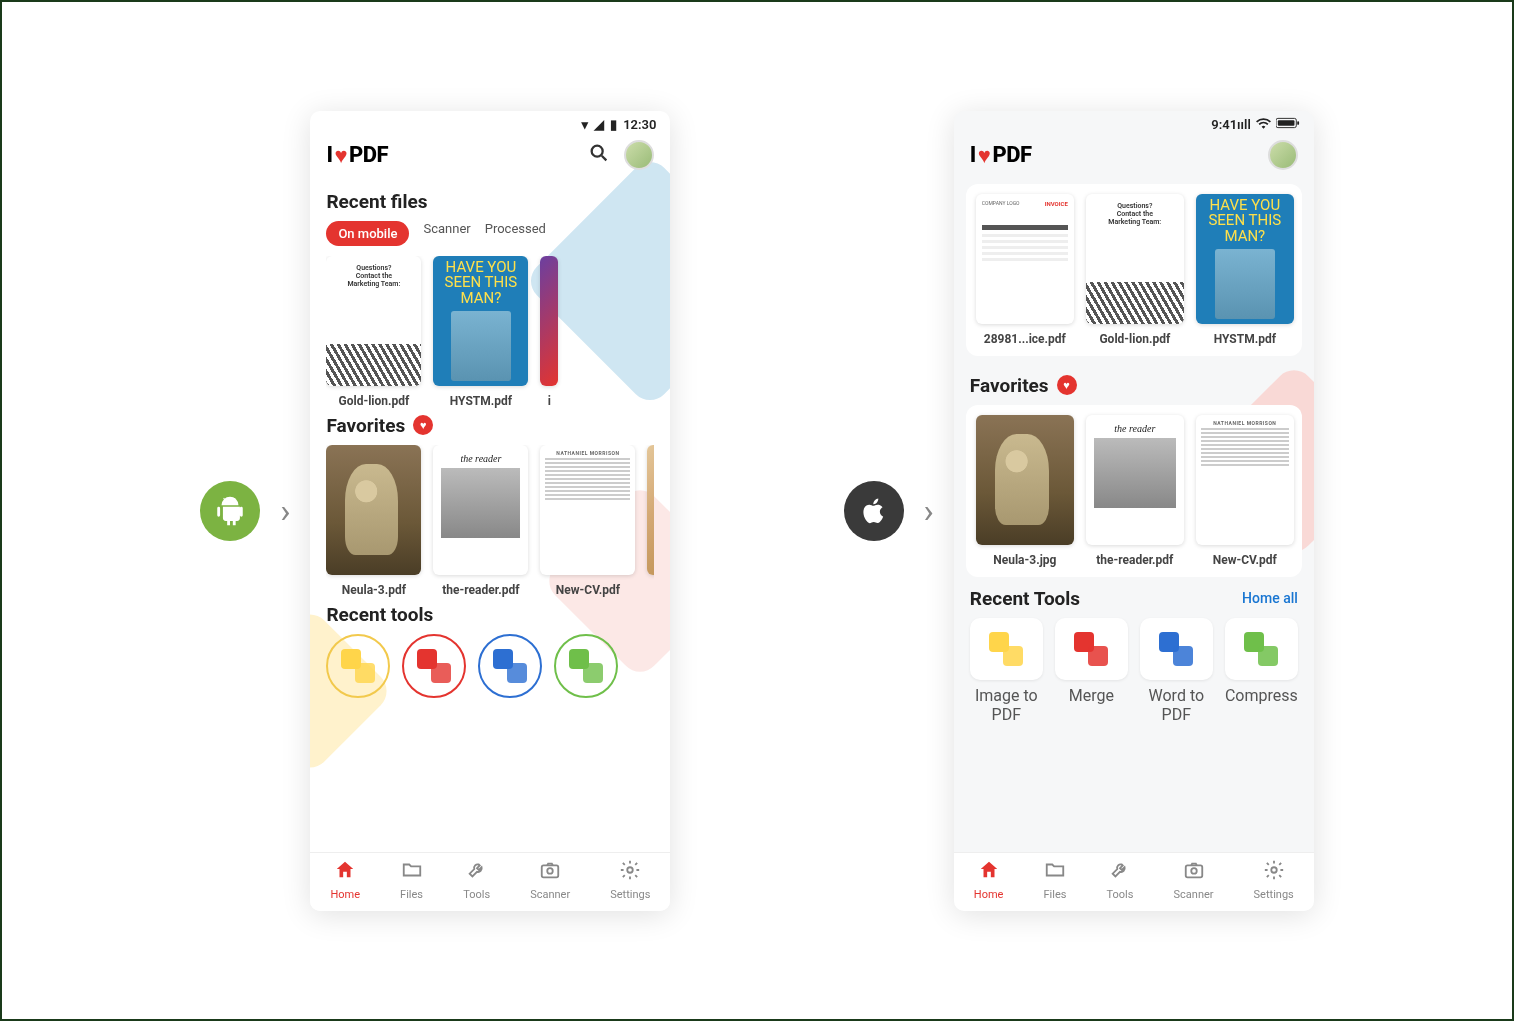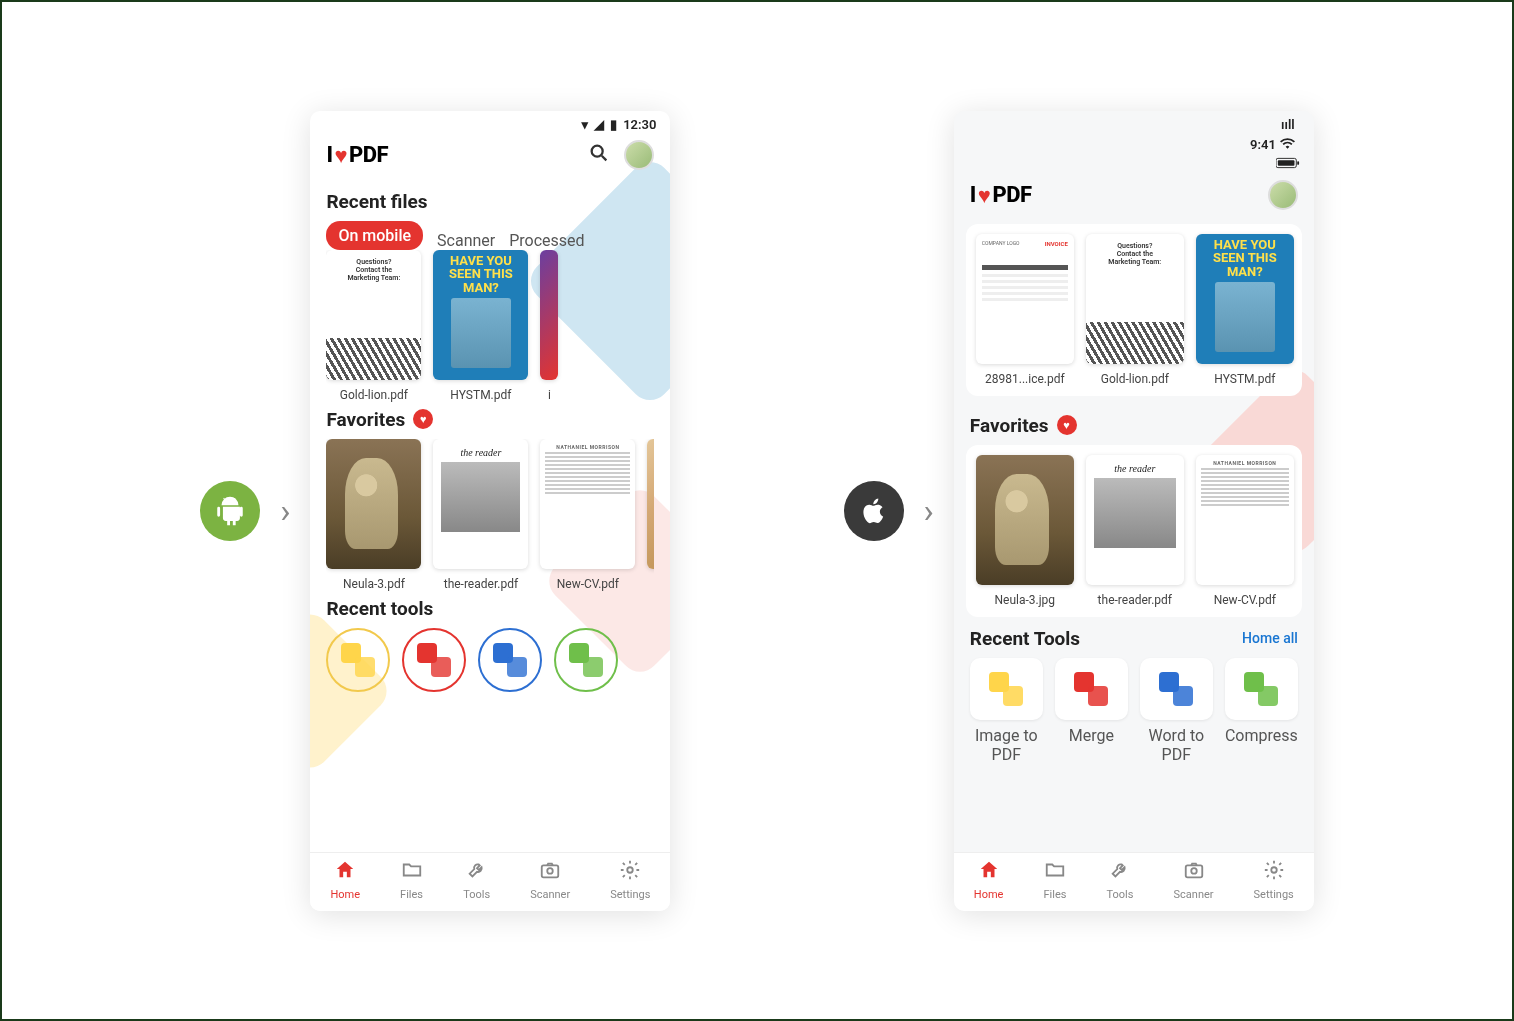--- a/index.html
+++ b/index.html
@@ -58,42 +58,42 @@
   position: absolute; width: 120px; height: 120px;
   left: -60px; bottom: 160px; background: #fff2cc; transform: rotate(45deg); border-radius: 20px;
 }
 
 .statusbar {
   display:flex; justify-content:flex-end; align-items:center;
   padding: 6px 14px 2px; font-size: 13px; font-weight: 600; color:#222;
   position: relative; z-index: 2;
 }
 .statusbar.android { justify-content: flex-end; gap: 6px; }
-.status-icons { display:flex; gap:5px; align-items:center;flex-direction:column; }
+.status-icons { display:flex; gap:5px; align-items:center; }
 
 .appbar {
   display:flex; justify-content:space-between; align-items:center;
   padding: 6px 16px 10px; position:relative; z-index:2;
 }
 .brand { display:flex; align-items:center; gap:2px; font-weight:800; font-size:22px; letter-spacing:-0.5px; }
 .brand .heart { color:#e4342f; font-size:22px; position: relative; top: 1px; }
 .appbar-right { display:flex; align-items:center; gap:14px; }
 .avatar { width:30px;height:30px;border-radius:50%; background:linear-gradient(135deg,#cda,#9b7); border:2px solid #ddd; }
 
 .content {
   flex: 1; overflow: hidden; padding: 4px 16px 0; position:relative; z-index:2;
 }
 .content.ios-shift { margin-top: -34px; }
 
 .sect-title { font-size:19px; font-weight:700; color:#222; margin: 6px 0 8px; display:flex; align-items:center; gap:8px;}
 .heart-badge { width:20px;height:20px;border-radius:50%; background:#e4342f; display:inline-flex;align-items:center;justify-content:center; color:#fff; font-size:11px;}
 .sect-title-row { display:flex; justify-content:space-between; align-items:center; margin: 10px 0 8px;}
 .viewall { color:#1976d2; font-size:14px; font-weight:500;}
 
-.chips { display:flex; gap:14px; align-items:flex-end; font-size:16px; }
+.chips { display:flex; gap:14px; align-items:flex-start; margin-bottom:10px; font-size:13px; }
 .chip { color:#555; }
 .chip.active { background:#e4342f; color:#fff; padding:5px 12px; border-radius:14px; font-weight:500;}
 
 .hscroll { display:flex; gap:12px; overflow:hidden; margin-bottom:2px;}
 .card-col { flex:0 0 auto; width:95px; text-align:center; }
 .card-col.wide { width: 98px; }
 .thumb {
   width:100%; height:130px; background:#fff; border-radius:6px;
   box-shadow: 0 1px 4px rgba(0,0,0,0.15);
   position:relative; overflow:hidden;
@@ -103,33 +103,33 @@
 .thumb.invoice .inv-hdr { display:flex;justify-content:space-between; font-size:5px; }
 .thumb.invoice .inv-hdr .r { color:#e4342f; font-weight:700; font-size:6px;}
 .thumb.invoice .tbl { margin-top:18px; }
 .thumb.invoice .tbl .hr { height:5px; background:#555; margin-bottom:4px;}
 .thumb.invoice .tbl .rw { height:3px; background:#eee; margin-bottom:3px;}
 .thumb.qns { padding:8px 6px; background:#fff; }
 .thumb.qns .q { font-size:7px; font-weight:600; color:#333; line-height:1.2;}
 .thumb.qns .bld { position:absolute; bottom:0;left:0;right:0;height:42px;
   background: repeating-linear-gradient(60deg, #555 0 3px, #fff 3px 6px);}
 .thumb.poster { background:#1f7eb8; color:#fff; text-align:center; padding:4px;}
-.thumb.poster .pt { color:#ffe04a; font-weight:700; font-size:13px; line-height:1.05;}
+.thumb.poster .pt { color:#ffe04a; font-weight:400; font-size:15px; line-height:1.05;}
 .thumb.poster .man { width:60px;height:70px; background:linear-gradient(180deg,#7ab3d1,#5a93b1); margin:4px auto; border-radius:3px;}
 .thumb.gradient { background:linear-gradient(135deg,#6b3fa0,#e4342f);}
 .thumb.photo-dog { background:linear-gradient(180deg,#8a7355 0%, #6b5838 60%, #4a3d26 100%);}
 .thumb.photo-dog::after{content:"";position:absolute;left:20%;top:15%;width:55%;height:70%;background:radial-gradient(circle at 40% 30%, #d9c9a0 15%, transparent 16%), linear-gradient(180deg,#c9b98f,#a89870);border-radius:40% 40% 20% 20%;}
 .thumb.reader { padding:8px; text-align:center; font-family: Georgia, serif;}
 .thumb.reader .rt { font-size:10px; color:#222;font-style:italic;}
 .thumb.reader .rimg { height:70px; background:#999; margin-top:4px; background:linear-gradient(180deg,#bbb,#888);}
 .thumb.cv { padding:5px; }
 .thumb.cv .cvn { font-size:5px; font-weight:700; letter-spacing:0.5px;}
 .thumb.cv .cvl { height:2px; background:#ccc; margin:2px 0;}
 .thumb.map { background:linear-gradient(135deg,#e4c79a,#d4a874,#c29558);}
-.fname { font-size:12px; color:#444; margin-top:8px; white-space:nowrap; overflow:hidden; text-overflow:ellipsis;}
+.fname { font-size:12px; color:#444; margin-top:8px; white-space:nowrap; overflow:hidden; text-overflow:ellipsis;font-weight:bold;}
 
 .tool-circles { display:flex; gap:12px; margin-top:6px;}
 .tcircle { width:64px;height:64px;border-radius:50%;border:2px solid; display:flex;align-items:center;justify-content:center;}
 .tcircle.y { border-color:#f2c94c;}
 .tcircle.r { border-color:#e4342f;}
 .tcircle.b { border-color:#2d6fd2;}
 .tcircle.g { border-color:#6fbf4a;}
 .tile-row { display:flex; gap:12px; margin-top:2px;}
 .tile { flex:1; text-align:center;}
 .tile-box { height:62px; background:#fff; border-radius:10px; box-shadow:0 1px 3px rgba(0,0,0,0.08); display:flex;align-items:center;justify-content:center; margin-bottom:6px;}

